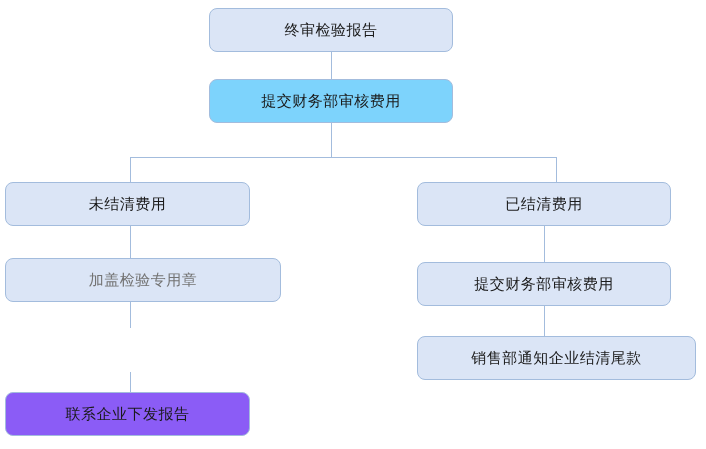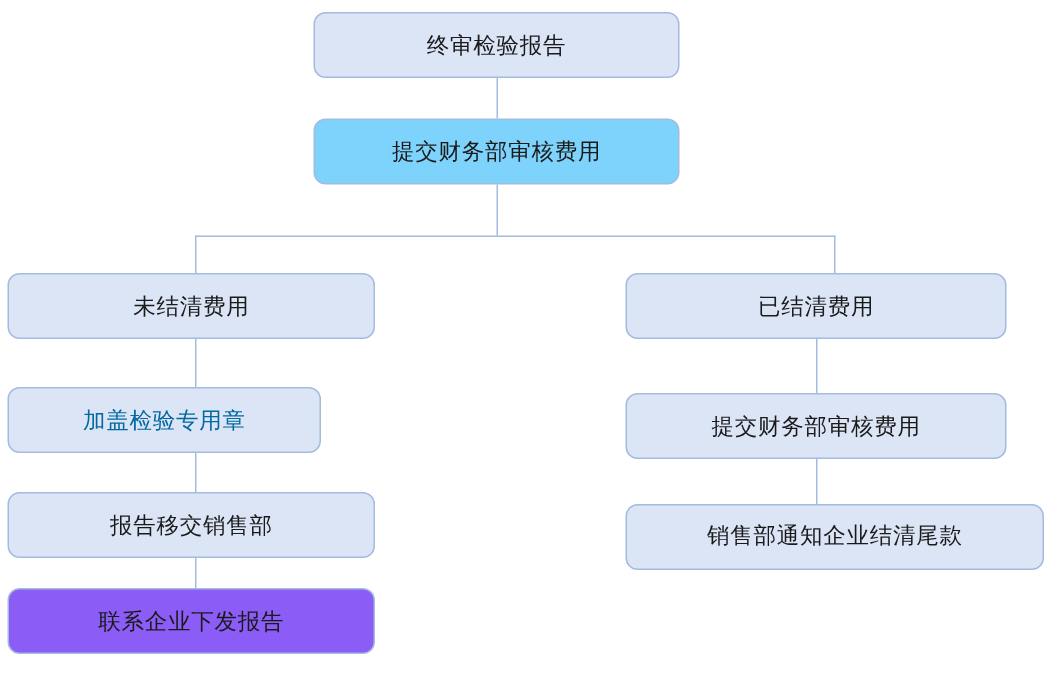--- a/index.html
+++ b/index.html
@@ -62,25 +62,22 @@
     <div class="conn conn-v" style="left: 544px; top: 306px; height: 30px; width: 1px; background: rgb(163, 188, 221);"></div>
     <div class="node" style="left: 209px; top: 8px; width: 244px; height: 44px; background: rgb(219, 229, 246); border-color: rgb(163, 188, 221); color: rgb(26, 26, 26);">
       <span class="node-label">终审检验报告</span>
     </div>
     <div class="node" style="left: 209px; top: 79px; width: 244px; height: 44px; background: #7dd3fc; border-color: rgb(163, 188, 221); color: rgb(26, 26, 26);">
       <span class="node-label">提交财务部审核费用</span>
     </div>
     <div class="node" style="left: 5px; top: 182px; width: 245px; height: 44px; background: rgb(219, 229, 246); border-color: rgb(163, 188, 221); color: rgb(26, 26, 26);">
       <span class="node-label">未结清费用</span>
     </div>
-    <div class="node" style="left: 5px; top: 258px; width: 209px; height: 44px; background: rgb(219, 229, 246); border-color: rgb(163, 188, 221); color: #0369a1;">
+    <div class="node" style="left: 5px; top: 258px; width: 276px; height: 44px; background: rgb(219, 229, 246); border-color: rgb(163, 188, 221); color: #737373;">
       <span class="node-label">加盖检验专用章</span>
-    </div>
-    <div class="node" style="left: 5px; top: 328px; width: 245px; height: 44px; background: rgb(219, 229, 246); border-color: rgb(163, 188, 221); color: rgb(26, 26, 26);">
-      <span class="node-label">报告移交销售部</span>
     </div>
     <div class="node" style="left: 5px; top: 392px; width: 245px; height: 44px; background: #8b5cf6; border-color: rgb(163, 188, 221); color: rgb(26, 26, 26); justify-content: center;">
       <span class="node-label">联系企业下发报告</span>
     </div>
     <div class="node" style="left: 417px; top: 182px; width: 254px; height: 44px; background: rgb(219, 229, 246); border-color: rgb(163, 188, 221); color: rgb(26, 26, 26);">
       <span class="node-label">已结清费用</span>
     </div>
     <div class="node" style="left: 417px; top: 262px; width: 254px; height: 44px; background: rgb(219, 229, 246); border-color: rgb(163, 188, 221); color: rgb(26, 26, 26);">
       <span class="node-label">提交财务部审核费用</span>
     </div>

